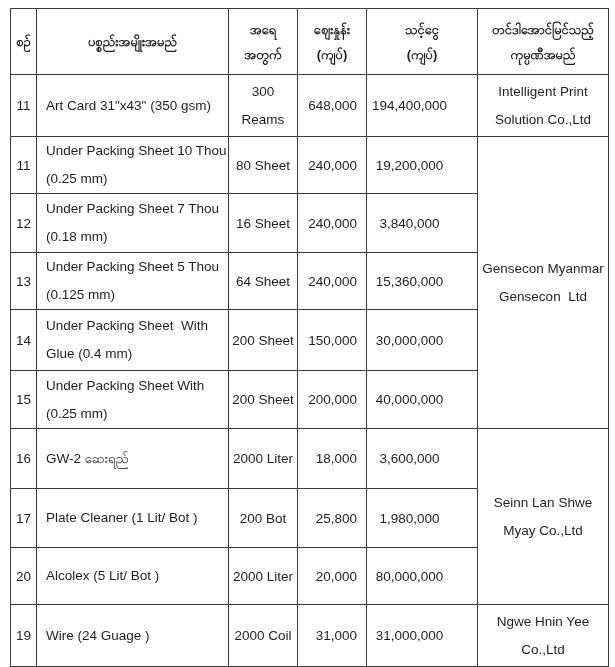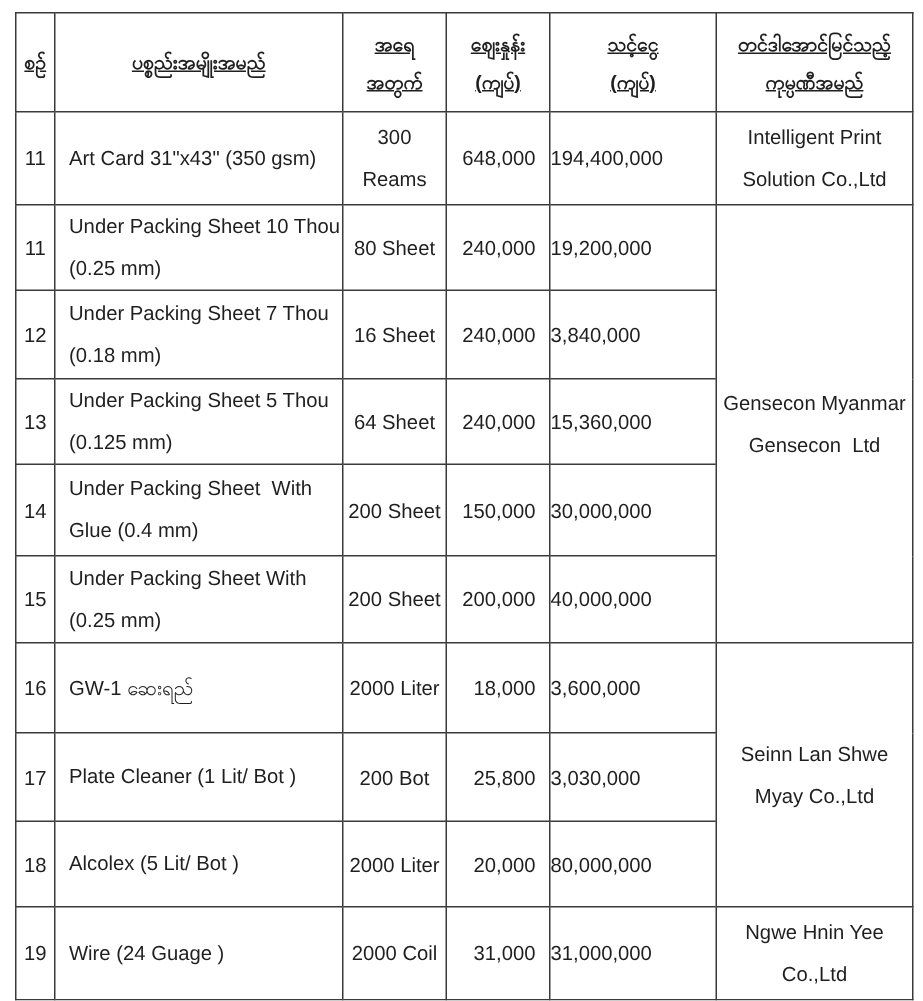--- a/index.html
+++ b/index.html
@@ -36,39 +36,39 @@
     line-height: 25px;
   }
   td { font-size: 13.5px; }
 
   .line { line-height: 28px; white-space: pre-wrap; }
 
   .c-no   { text-align: center; }
   .c-item { text-align: left; padding-left: 9px; }
   .c-qty  { text-align: center; }
   .c-price  { text-align: right; padding-right: 9px; }
-  .c-amount { text-align: left; padding-right: 25px; }
+  .c-amount { text-align: center; padding-right: 25px; }
   .c-company { text-align: center; }
 </style>
 </head>
 <body>
 
 <div class="page">
   <table class="tender">
     <colgroup>
       <col class="c1">
         <col class="c2">
         <col class="c3">
         <col class="c4">
         <col class="c5">
         <col class="c6">
     </colgroup>
 
     <tbody>
-        <tr style="height:66px;text-decoration:underline;">
+        <tr style="height:66px;">
       <th>စဉ်</th>
       <th>ပစ္စည်းအမျိုးအမည်</th>
       <th>
         <div class="hline">အရေ</div>
         <div class="hline">အတွက်</div>
       </th>
       <th>
         <div class="hline">ဈေးနှုန်း</div>
         <div class="hline">(ကျပ်)</div>
       </th>
@@ -154,43 +154,43 @@
         <div class="line">(0.25 mm)</div>
       </td>
       <td class="c-qty">200 Sheet</td>
       <td class="c-price">200,000</td>
       <td class="c-amount">40,000,000</td>
     </tr>
 
     <tr style="height:60px;">
       <td class="c-no">16</td>
       <td class="c-item">
-        <div class="line">GW-1 ဆေးရည်</div>
+        <div class="line">GW-2 ဆေးရည်</div>
       </td>
       <td class="c-qty">2000 Liter</td>
       <td class="c-price">18,000</td>
       <td class="c-amount">3,600,000</td>
       <td class="c-company" rowspan="3">
         <div class="line">Seinn Lan Shwe</div>
         <div class="line">Myay Co.,Ltd</div>
       </td>
     </tr>
 
     <tr style="height:59px;">
       <td class="c-no">17</td>
       <td class="c-item">
         <div class="line">Plate Cleaner (1 Lit/ Bot )</div>
       </td>
       <td class="c-qty">200 Bot</td>
       <td class="c-price">25,800</td>
-      <td class="c-amount">3,030,000</td>
+      <td class="c-amount">1,980,000</td>
     </tr>
 
     <tr style="height:57px;">
-      <td class="c-no">18</td>
+      <td class="c-no">20</td>
       <td class="c-item">
         <div class="line">Alcolex (5 Lit/ Bot )</div>
       </td>
       <td class="c-qty">2000 Liter</td>
       <td class="c-price">20,000</td>
       <td class="c-amount">80,000,000</td>
     </tr>
 
     <tr style="height:62px;">
       <td class="c-no">19</td>

